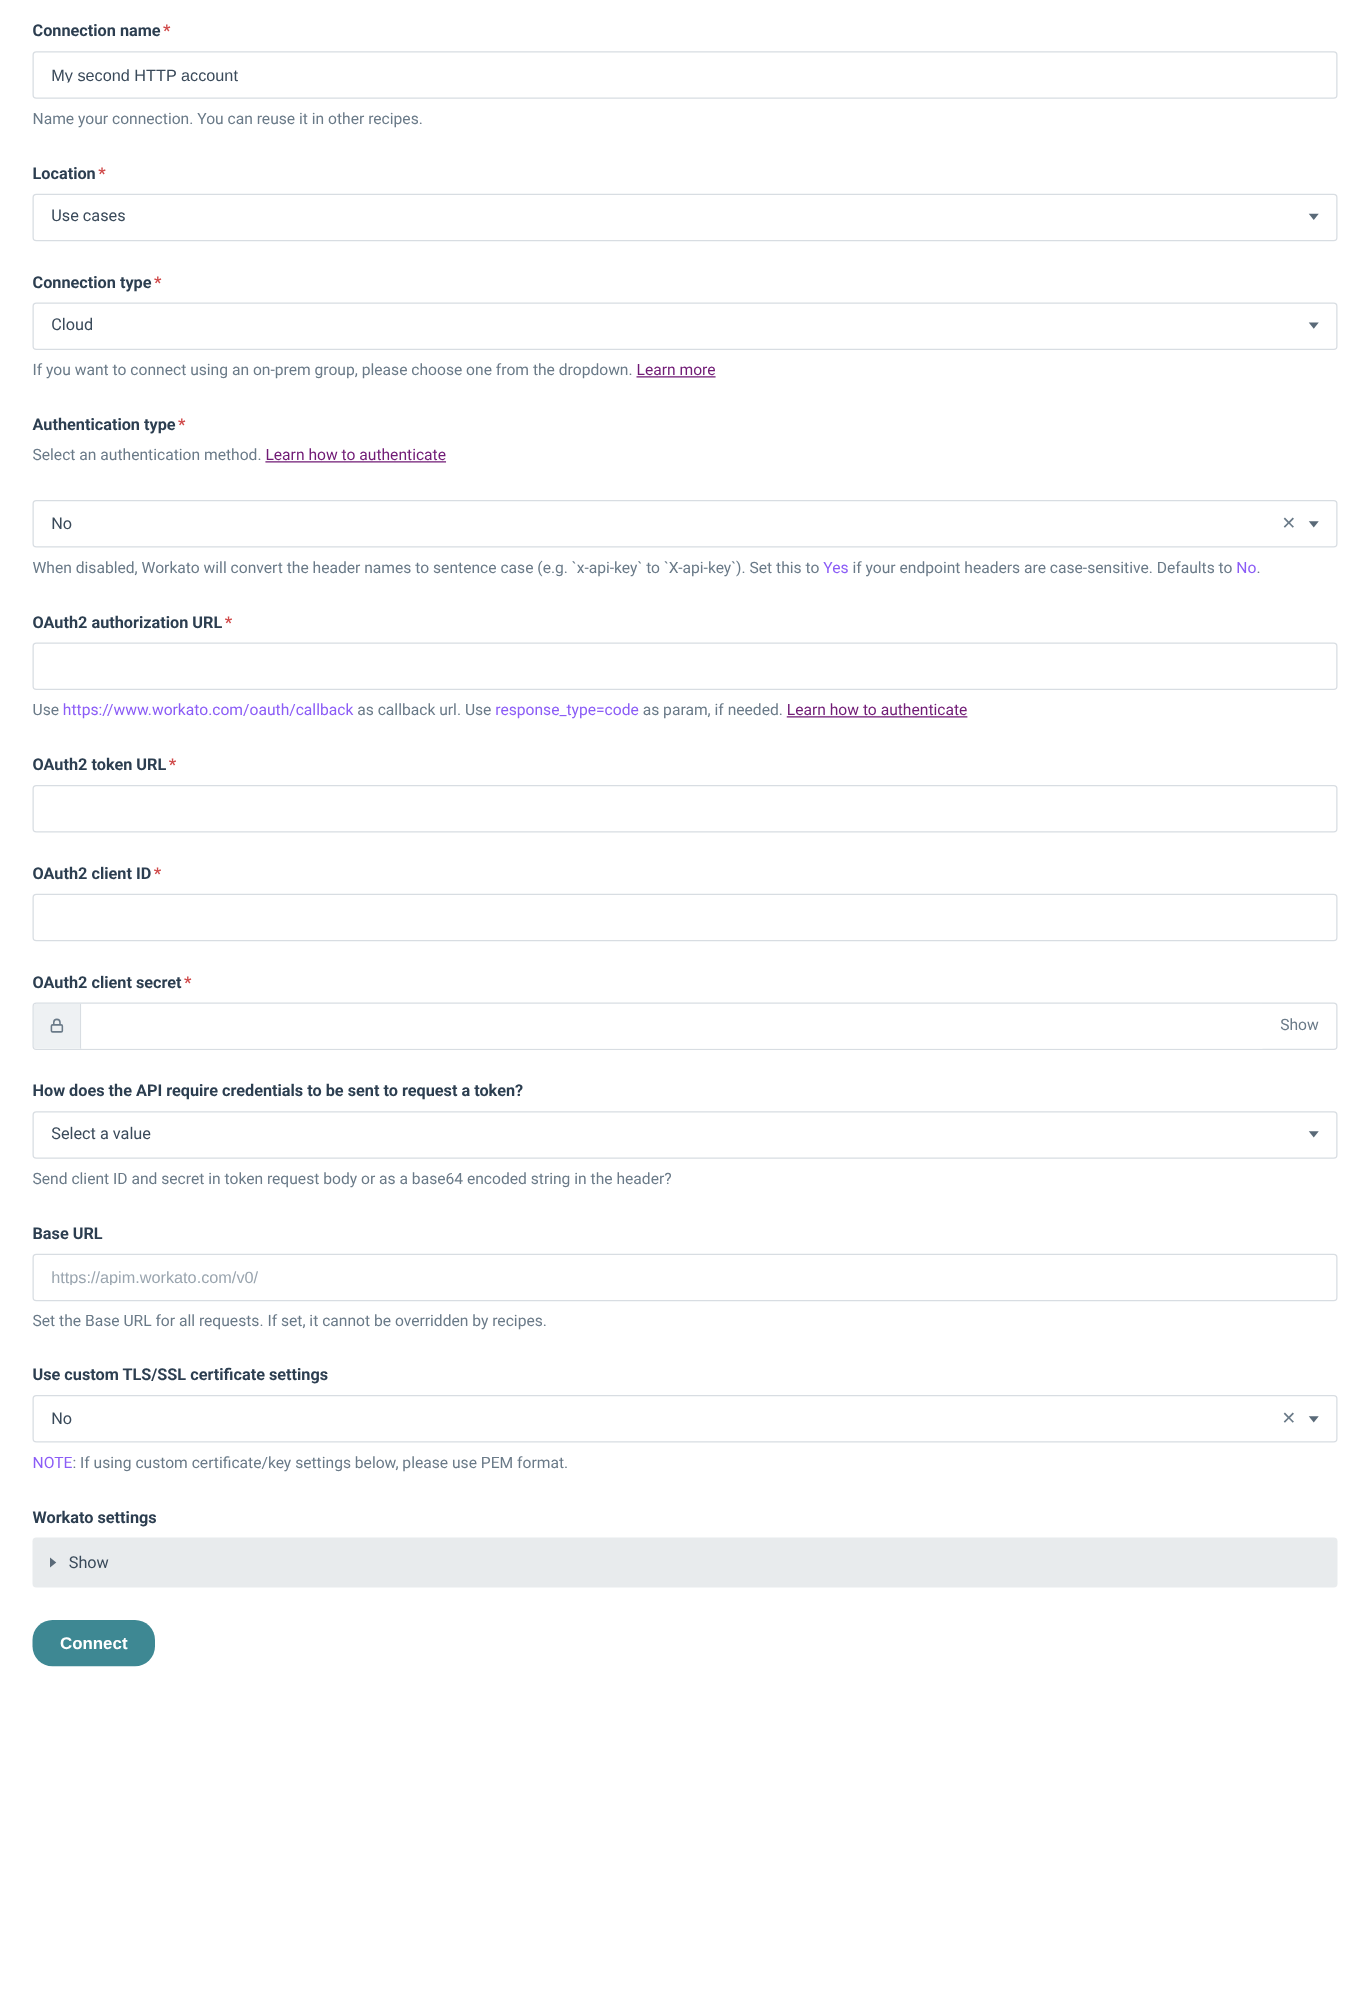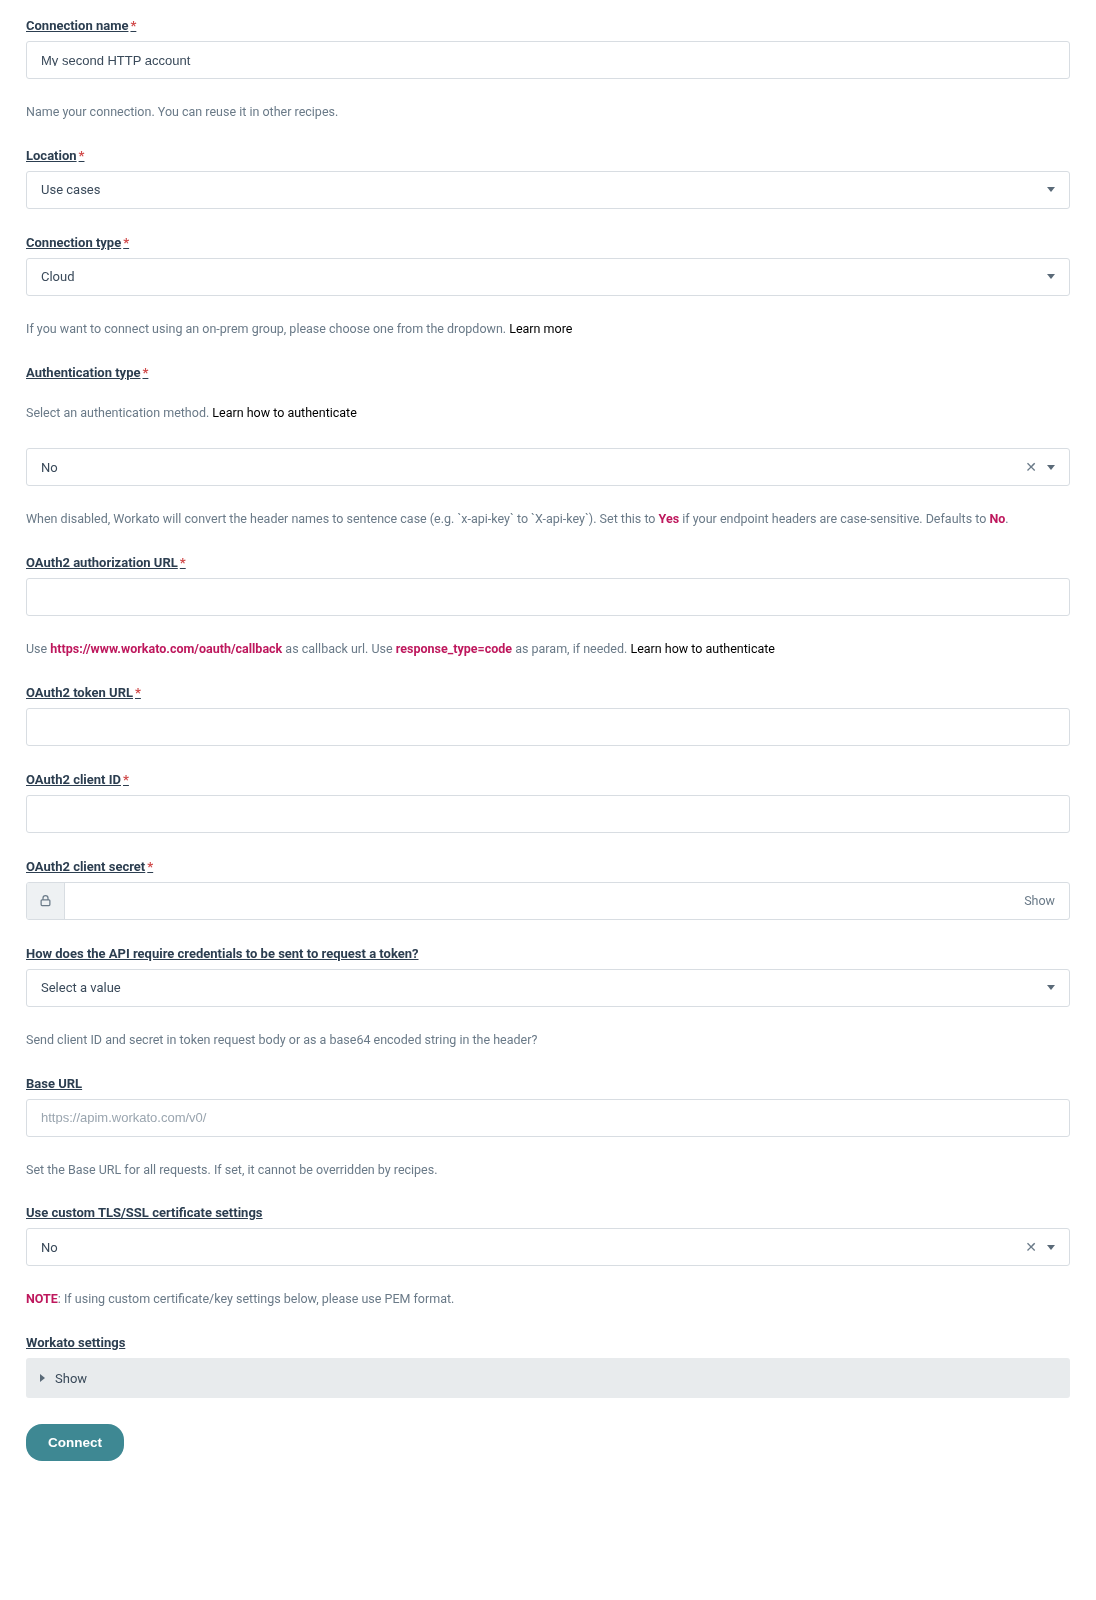--- a/index.html
+++ b/index.html
@@ -13,21 +13,20 @@
   }
   .field {
     margin-bottom: 26px;
   }
   .label {
     font-weight: 700;
     font-size: 13px;
     color: #2c3e50;
     margin-bottom: 8px;
     display: block;
-    text-decoration: underline;
   }
   .req {
     color: #d04a4a;
     margin-left: 2px;
     font-weight: 700;
   }
   .input, .select {
     width: 100%;
     border: 1px solid #d8dde2;
     border-radius: 3px;
@@ -75,30 +74,31 @@
   }
   .x-icon {
     font-size: 14px;
     color: #6a7a88;
     line-height: 1;
     cursor: pointer;
   }
   .hint {
     font-size: 12.5px;
     color: #6a7a88;
-    margin-top: 24px;
+    margin-top: 8px;
     line-height: 1.5;
   }
   .hint a, .link {
-    color: #000000;
+    color: #701a75;
+    text-decoration: underline;
     cursor: pointer;
   }
   .hint strong, .hint b {
-    font-weight: 700;
-    color: #be185d;
+    font-weight: 400;
+    color: #8b5cf6;
   }
   .secret-wrap {
     display: flex;
     width: 100%;
     border: 1px solid #d8dde2;
     border-radius: 3px;
     height: 38px;
     overflow: hidden;
   }
   .secret-lock {

